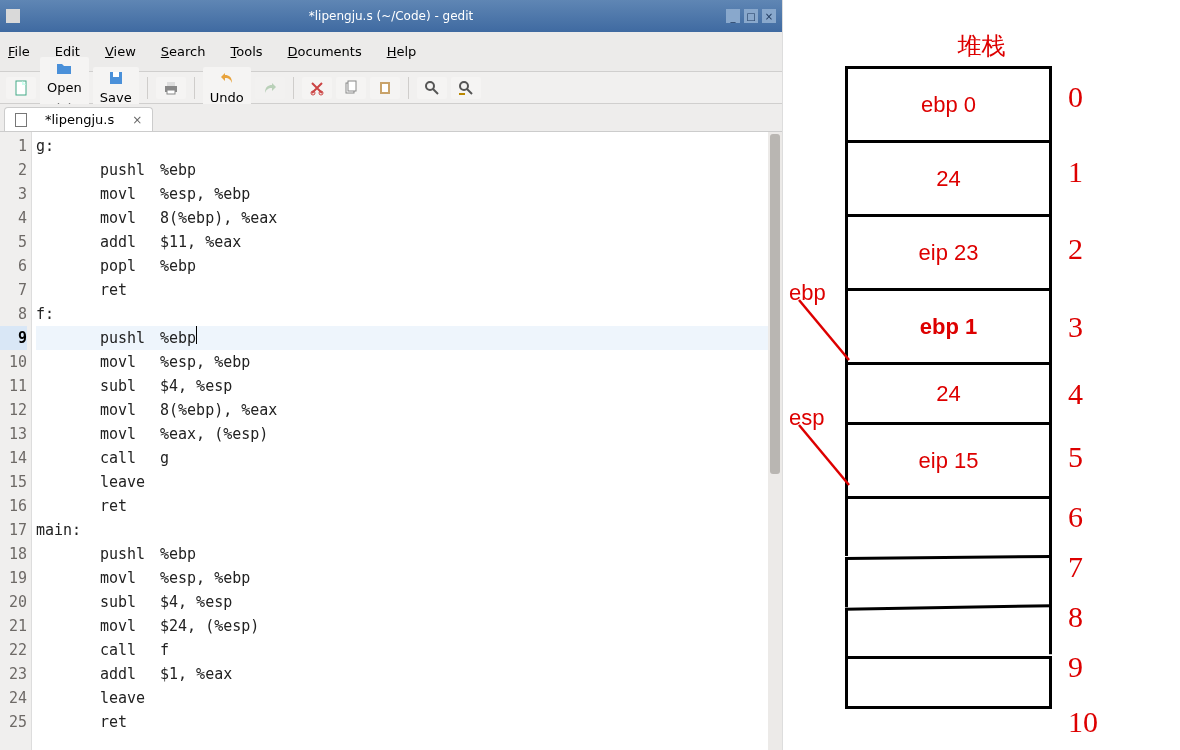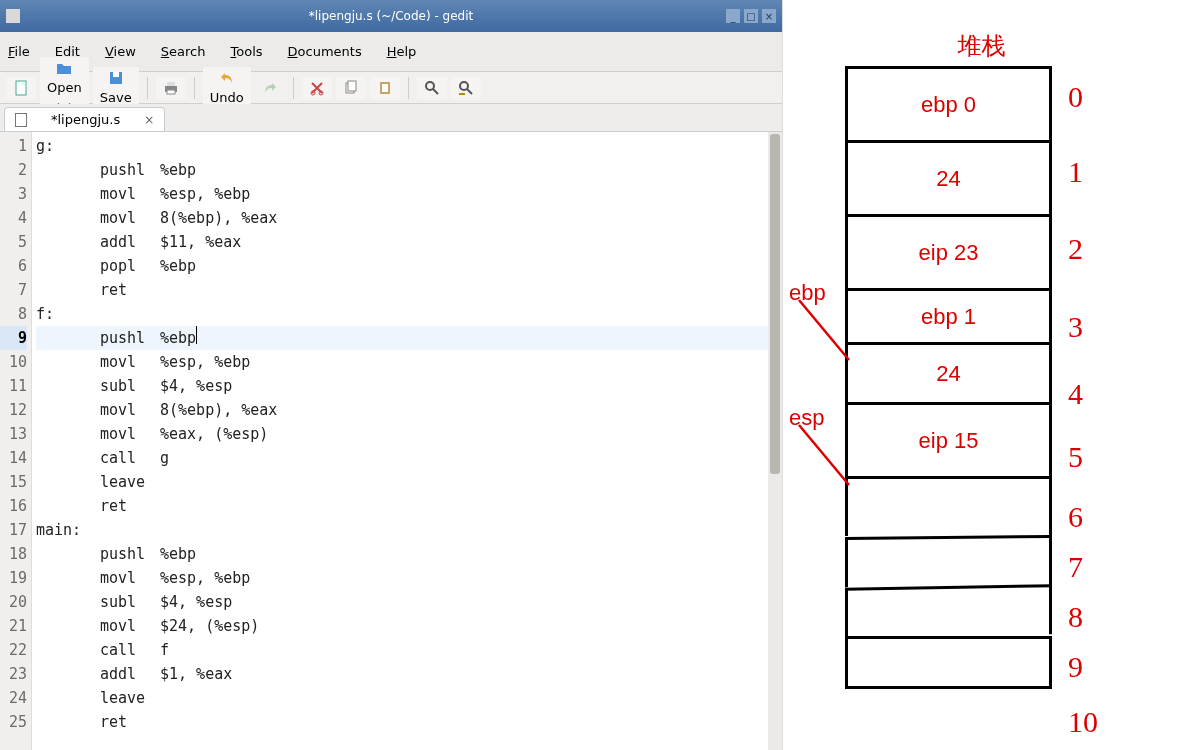--- a/index.html
+++ b/index.html
@@ -76,21 +76,21 @@
   .tsep { width: 1px; height: 22px; background: #cfcdcb; margin: 0 4px; }
   .tabstrip {
     height: 28px;
     background: #eeedec;
     display: flex;
     align-items: flex-end;
     padding: 0 4px;
     border-bottom: 1px solid #ccc;
   }
   .tab {
-    display: flex; align-items: center; gap: 24px;
+    display: flex; align-items: center; gap: 18px;
     padding: 4px 10px;
     background: #fff;
     border: 1px solid #ccc;
     border-bottom: none;
     border-radius: 4px 4px 0 0;
     font-size: 13px;
   }
   .tab .doc-icon { width: 12px; height: 14px; background: #fff; border: 1px solid #777; position: relative; }
   .tab .close-x { cursor: pointer; font-size: 12px; color:#666; }
   .editor-wrap {
@@ -338,21 +338,21 @@
   </div>
 </div>
 
 <div class="diagram">
   <div class="stack-title">堆栈</div>
 
   <div class="stack" id="stack">
       <div class="cell" style="height: 74px;">ebp 0</div>
       <div class="cell" style="height: 74px;">24</div>
       <div class="cell" style="height: 74px;">eip 23</div>
-      <div class="cell" style="height: 54px;">ebp 1</div>
+      <div class="cell" style="height: 74px; font-weight: bold;">ebp 1</div>
       <div class="cell" style="height: 60px;">24</div>
       <div class="cell" style="height: 74px;">eip 15</div>
       <div class="cell" style="height: 60px;"></div>
       <div class="cell skew1" style="height: 50px;"></div>
       <div class="cell skew2" style="height: 50px;"></div>
       <div class="cell skew3" style="height: 50px;"></div>
       <div style="border-top: 3px solid rgb(0, 0, 0);"></div>
     </div>
 
   <div class="ptr-lbl" style="top:280px; left:6px;">ebp</div>

